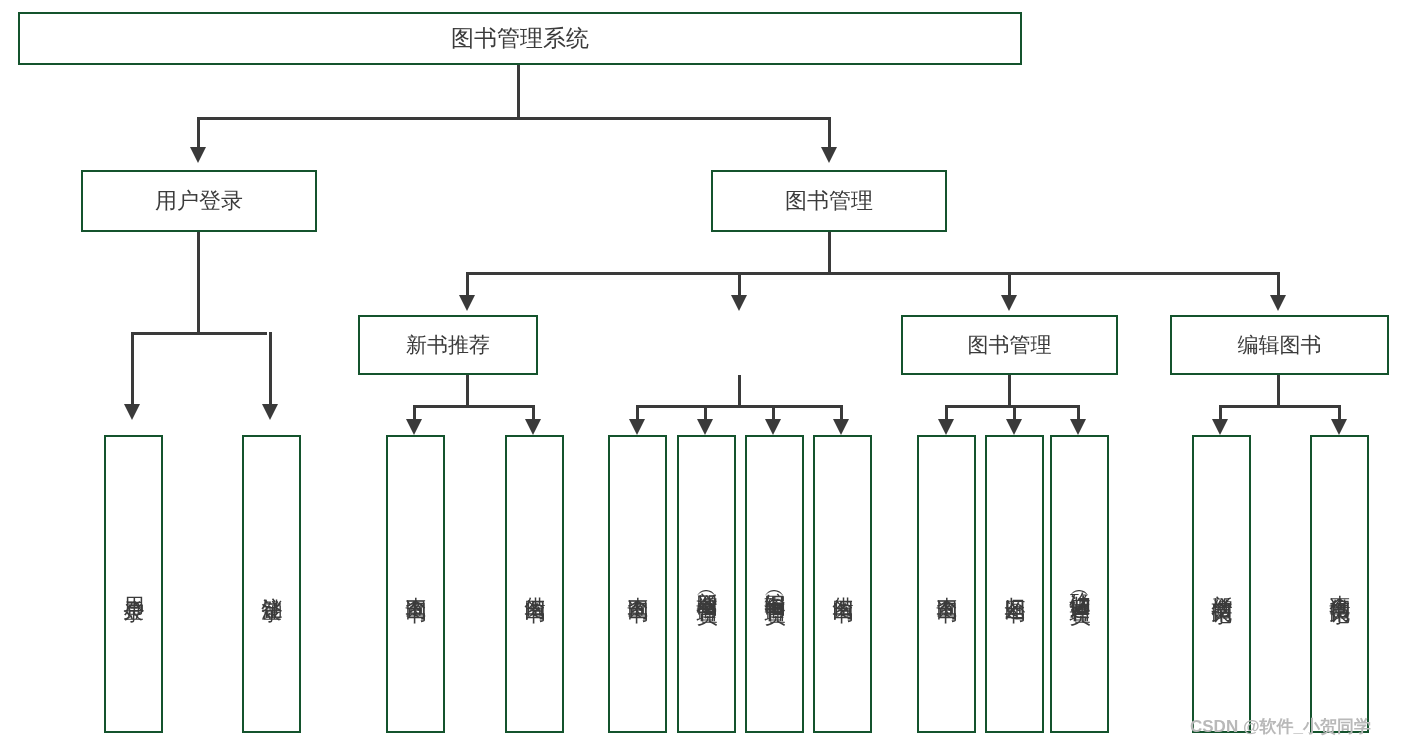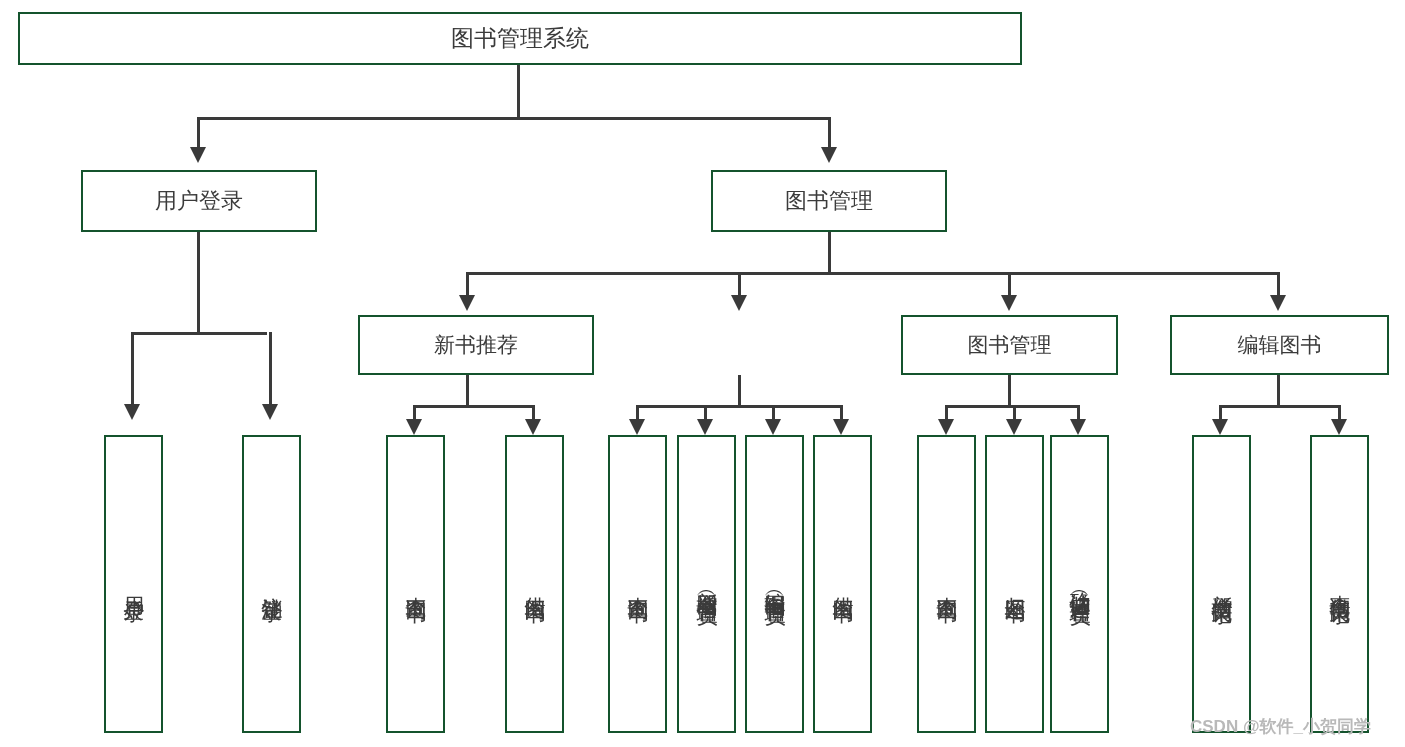--- a/index.html
+++ b/index.html
@@ -101,21 +101,21 @@
   <div class="ln h" style="left:466px;top:272px;width:814px;height:3px;"></div>
   <div class="ln v" style="left:466px;top:272px;width:3px;height:23px;"></div>
   <div class="arrow" style="left:459px;top:295px;"></div>
   <div class="ln v" style="left:738px;top:272px;width:3px;height:23px;"></div>
   <div class="arrow" style="left:731px;top:295px;"></div>
   <div class="ln v" style="left:1008px;top:272px;width:3px;height:23px;"></div>
   <div class="arrow" style="left:1001px;top:295px;"></div>
   <div class="ln v" style="left:1277px;top:272px;width:3px;height:23px;"></div>
   <div class="arrow" style="left:1270px;top:295px;"></div>
 
-  <div class="node lvl3" style="left:358px;top:315px;width:236px;height:60px;">
+  <div class="node lvl3" style="left:358px;top:315px;width:180px;height:60px;">
     <span>新书推荐</span>
   </div>
   <div class="node lvl3" style="left:901px;top:315px;width:217px;height:60px;">
     <span>图书管理</span>
   </div>
   <div class="node lvl3" style="left:1170px;top:315px;width:219px;height:60px;">
     <span>编辑图书</span>
   </div>
 
   <div class="ln v" style="left:466px;top:375px;width:3px;height:32px;"></div>

